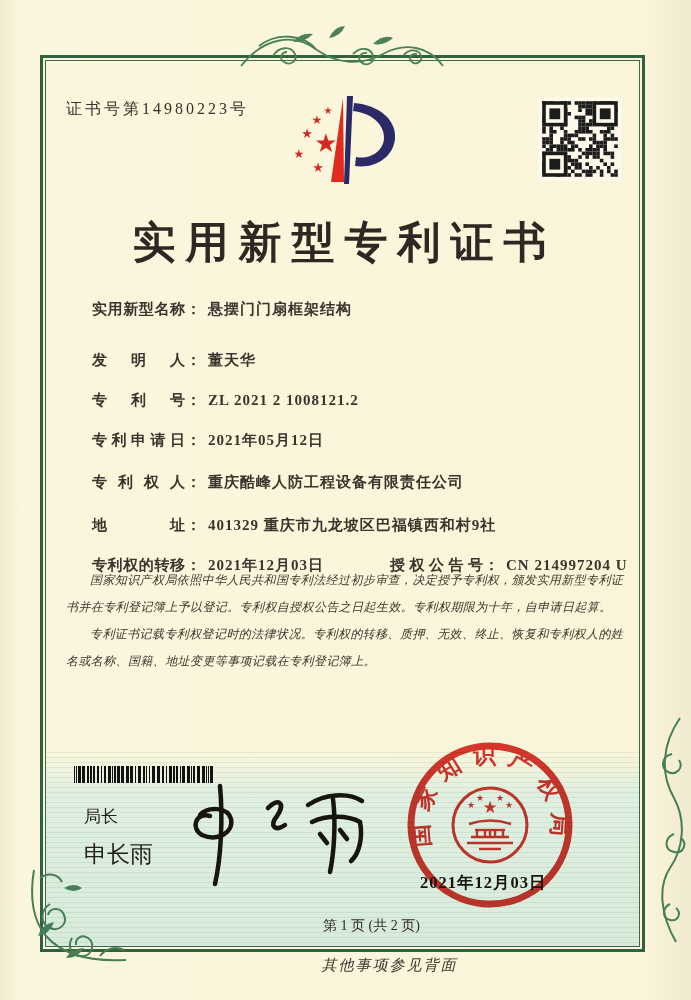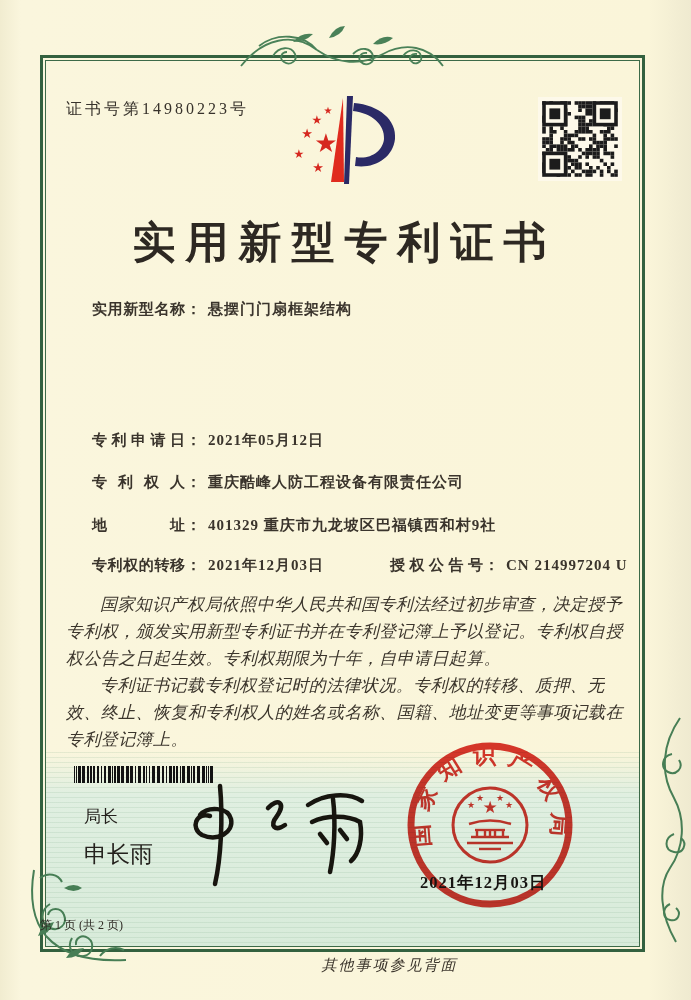--- a/index.html
+++ b/index.html
@@ -21,30 +21,30 @@
   .qr{position:absolute;left:538px;top:97px;width:84px;height:84px;background:#fdf9ea;}
   .title{
     position:absolute;left:40px;top:214px;width:599px;text-align:center;
     font-size:43px;font-weight:700;letter-spacing:10px;text-indent:10px;color:#2d2822;
   }
   .field-row{position:absolute;left:66px;width:560px;font-size:15px;font-weight:600;color:#3a342c;white-space:nowrap;margin-left:26px;}
   .f-label{display:inline-block;width:93px;text-align:justify;text-align-last:justify;vertical-align:bottom;}
   .colon{margin:0 7px 0 1px;}
   .f-value{letter-spacing:1px;}
   .pair2{position:absolute;left:298px;top:0;}
-  .bodytext{position:absolute;left:66px;top:591px;width:562px;font-size:17px;line-height:27px;
+  .bodytext{position:absolute;left:66px;top:567px;width:562px;font-size:12px;line-height:27px;
     color:#3b352c;font-style:italic;letter-spacing:.4px;}
   .bodytext p{margin:0;text-indent:2em;}
   .barcode{position:absolute;left:74px;top:766px;width:142px;height:17px;}
   .signer-title{position:absolute;left:84px;top:805px;font-size:17px;font-family:"Liberation Sans","DejaVu Sans",sans-serif;color:#25221e;}
   .signer-name{position:absolute;left:84px;top:839px;font-size:23px;font-family:"Liberation Sans","DejaVu Sans",sans-serif;color:#25221e;}
   .signature{position:absolute;left:178px;top:778px;width:205px;height:112px;}
   .seal{position:absolute;left:405px;top:740px;width:170px;height:170px;mix-blend-mode:multiply;}
   .seal-date{position:absolute;left:420px;top:872px;font-size:16.5px;font-weight:700;color:#171512;letter-spacing:1px;}
-  .page-num{position:absolute;left:40px;top:917px;width:599px;font-size:12px;color:#2e2a24;}
+  .page-num{position:absolute;left:40px;top:917px;width:599px;text-align:center;font-size:14px;color:#2e2a24;padding-left:32px;}
   .back-note{position:absolute;left:0;top:956px;width:691px;text-align:center;font-size:15px;font-style:italic;color:#3b352c;letter-spacing:2px;margin-left:44px;}
   .orn{position:absolute;}
   .orn-top{left:233px;top:20px;width:216px;height:58px;}
   .orn-corner{left:20px;top:864px;width:122px;height:106px;}
   .orn-right{left:650px;top:714px;width:40px;height:232px;}
 </style>
 </head>
 <body>
 
 <div class="page">
@@ -337,20 +337,26 @@
         <rect x="7.800000000000001" y="58.2" width="18" height="18" fill="#fdf9ea"></rect>
         <rect x="11.4" y="61.800000000000004" width="10.8" height="10.8" fill="#1c1c1c"></rect>
       </g>
     </svg>
 
   <div class="title">实用新型专利证书</div>
 
   <div class="field-row" style="top:300px">
     <span class="f-label">实用新型名称</span><span class="colon">：</span><span class="f-value">悬摆门门扇框架结构</span>
   </div>
+  <div class="field-row" style="top:351px">
+    <span class="f-label">发明人</span><span class="colon">：</span><span class="f-value">董天华</span>
+  </div>
+  <div class="field-row" style="top:391px">
+    <span class="f-label">专利号</span><span class="colon">：</span><span class="f-value">ZL 2021 2 1008121.2</span>
+  </div>
   <div class="field-row" style="top:431px">
     <span class="f-label">专利申请日</span><span class="colon">：</span><span class="f-value">2021年05月12日</span>
   </div>
   <div class="field-row" style="top:473px">
     <span class="f-label">专利权人</span><span class="colon">：</span><span class="f-value">重庆酷峰人防工程设备有限责任公司</span>
   </div>
   <div class="field-row" style="top:516px">
     <span class="f-label">地址</span><span class="colon">：</span><span class="f-value">401329 重庆市九龙坡区巴福镇西和村9社</span>
   </div>
   <div class="field-row" style="top:556px">

